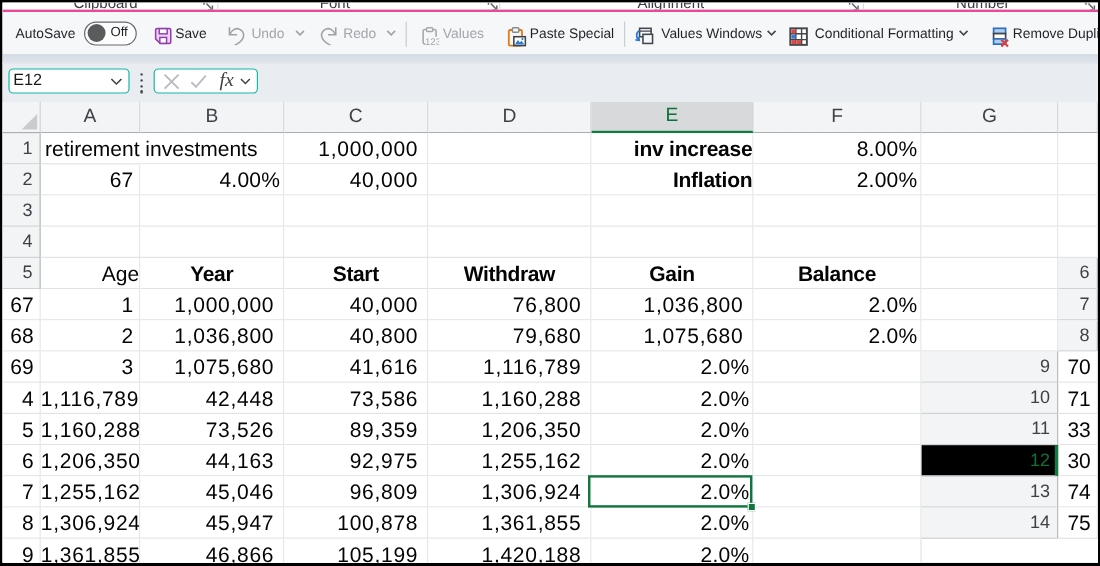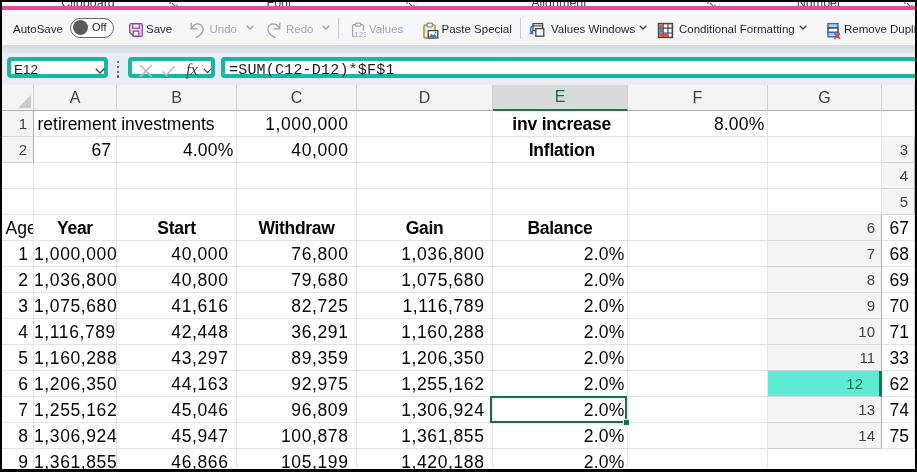--- a/index.html
+++ b/index.html
@@ -1,61 +1,61 @@
 <!DOCTYPE html>
 <html><head><meta charset="utf-8">
 <style>
 *{margin:0;padding:0;box-sizing:border-box}
 html,body{width:917px;height:472px;overflow:hidden;background:#fff;
  font-family:"Liberation Sans",sans-serif;-webkit-font-smoothing:antialiased}
 #app{position:absolute;left:0;top:0;width:917px;height:472px;
  border:2px solid #000;border-right-width:2px;border-bottom-width:3px;background:#fff;overflow:hidden}
 
-#strip{position:absolute;left:0;top:0;width:913px;height:8px;background:#fff;overflow:hidden;border-bottom:4px solid #ec4899}
+#strip{position:absolute;left:0;top:0;width:913px;height:8px;background:#fff;overflow:hidden;border-bottom:2px solid #ec4899}
 #strip span{position:absolute;top:-6.5px;font-size:12.5px;color:#383c40;transform:translateX(-50%);white-space:nowrap}
 .lau{position:absolute;top:-2px;width:10px;height:10px}
 .lau svg{display:block}
 
 #qat{position:absolute;left:0;top:8px;width:913px;height:35px;background:#f6f7f9;overflow:hidden}
 #qband{position:absolute;left:0;top:43px;width:913px;height:7.5px;background:linear-gradient(#d4dbe4,#e0e5ec)}
 #qat .t{position:absolute;top:0;height:43px;line-height:39px;font-size:11.5px;color:#1f2327;white-space:nowrap}
 #qat .t.dis{color:#a2a6aa}
 .chev{position:absolute;top:15px;width:8px;height:5px}
 .chev svg{display:block}
 .vsep{position:absolute;top:8px;width:1px;height:21px;background:#c9ccd0}
 .icon{position:absolute;top:12px;width:16px;height:16px}
 
 #tog{position:absolute;left:68px;top:8px;width:44px;height:20px;border:1.2px solid #66696c;border-radius:10px;background:#fdfdfd}
 #tog .kn{position:absolute;left:1.8px;top:1.4px;width:15px;height:15px;border-radius:50%;background:#595b5d}
 #tog .of{position:absolute;left:21px;top:0;line-height:17.5px;font-size:11px;color:#212529}
 
 #fbar{position:absolute;left:0;top:50px;width:913px;height:33px;background:#e9edf2;border-top:1px solid #dfe3e8}
-.wbox{position:absolute;top:4px;height:21px;background:#fff;border:4px solid #14b8a6;border-radius:4px}
+.wbox{position:absolute;top:4px;height:21px;background:#fff;border:1px solid #14b8a6;border-radius:4px}
 #nbox{left:5px;width:101px}
 #nbox .nm{position:absolute;left:3px;top:-1px;line-height:19px;font-size:13.5px;color:#17191b}
 #fxg{left:126px;width:87px}
 #fxbox{left:219px;width:694px;border-radius:4px 0 0 4px;border-right:none}
 #fxbox .ft{position:absolute;left:4px;top:0;line-height:19px;font-family:"Liberation Mono",monospace;font-size:15px;color:#1b1d1f;letter-spacing:0.2px;white-space:pre}
 #dots{position:absolute;left:115px;top:8px;width:3px}
 #dots i{display:block;width:2.4px;height:2.4px;border-radius:50%;background:#43474b;margin-bottom:2.4px}
 
 #sheet{position:absolute;left:0;top:83px;width:913px;height:386px;overflow:hidden;background:#fff;
  display:grid;grid-template-columns:32px 83px 120px 120px 136px 135px 140px 114px 33px;grid-auto-rows:26px}
 #sheet > div{overflow:hidden;white-space:nowrap}
 .hc{background:#f3f4f5;border-right:1px solid #d0d2d4;border-bottom:1px solid #acaeb0;
  font-size:16px;color:#3e4247;text-align:center;line-height:25px}
 .hc.sel{background:#d7d9da;color:#0c703a;border-bottom:2.5px solid #107c41;line-height:23px}
 .corner{position:relative}
 .tri{position:absolute;right:2px;bottom:2px;width:0;height:0;border-bottom:13px solid #c9cbce;border-left:13px solid transparent}
 .rn{background:#f3f4f5;border-right:1px solid #acaeb0;border-bottom:1px solid #d0d2d4;
  font-size:15px;color:#3e4247;text-align:right;padding-right:6px;line-height:25px}
-.rn.selr{background:#5eead4;color:#0c703a;border-right:3px solid #107c41;padding-right:16px}
+.rn.selr{background:#000000;color:#0c703a;border-right:3px solid #107c41;padding-right:4px}
 .c{background:#fff;border-right:1px solid #e2e3e4;border-bottom:1px solid #e2e3e4;
  font-size:17.5px;color:#040404;line-height:25px;padding-top:1px}
-.c.lt{text-align:center;padding-left:3.5px}
+.c.lt{text-align:right;padding-left:3.5px}
 .c.bl{font-weight:bold;letter-spacing:-0.2px}
 .c.bc{font-weight:bold;text-align:center;letter-spacing:-0.3px}
 .c.gcl{letter-spacing:-0.55px}
 .c.nc{text-align:right;padding-right:7.5px;letter-spacing:0.6px}
 .c.pc{text-align:right;padding-right:2.5px;letter-spacing:0.2px}
 .c.gn{text-align:right;padding-right:5px}
 #sheet > div.spill{overflow:visible;position:relative;z-index:2;border-right:none}
 
 #selbox{position:absolute;left:488px;top:394px;width:137px;height:27px;border:2.5px solid #11753f;z-index:5}
 #selbox .fh{position:absolute;right:-5px;bottom:-5px;width:7px;height:7px;background:#11753f;border:1.3px solid #fff}
@@ -218,23 +218,20 @@
           <path d="M1 1 L11 11 M11 1 L1 11"></path>
         </svg>
    <svg style="position:absolute;left:29px;top:4px" width="15" height="12" viewBox="0 0 13 11" fill="none" stroke="#b9bcc0" stroke-width="1.4">
           <path d="M1 6 L4.5 9.5 L12 1"></path>
         </svg>
    <span style="position:absolute;left:54px;top:-1px;line-height:19px;font-family:'Liberation Serif',serif;font-style:italic;font-size:16.5px;color:#3e4246">fx</span>
    <svg style="position:absolute;left:71px;top:7px" width="9" height="6" viewBox="0 0 9 6" fill="none" stroke="#3e4246" stroke-width="1.2">
           <path d="M0.8 0.8 L4.5 4.6 L8.2 0.8"></path>
         </svg>
   </div>
-  <div class="wbox" id="fxbox">
-        <span class="ft">=SUM(C12-D12)*$F$1</span>
-      </div>
  </div>
  <div id="sheet">
 <div class="hc corner">
         <div class="tri"></div>
       </div>
 <div class="hc">A</div>
 <div class="hc">B</div>
 <div class="hc">C</div>
 <div class="hc">D</div>
 <div class="hc sel">E</div>
@@ -249,20 +246,21 @@
 <div class="c lt bl">inv increase</div>
 <div class="c pc">8.00%</div>
 <div class="c"></div>
 <div class="c"></div>
 <div class="rn">2</div>
 <div class="c gn">67</div>
 <div class="c pc">4.00%</div>
 <div class="c nc">40,000</div>
 <div class="c"></div>
 <div class="c lt bl">Inflation</div>
+<div class="c pc">2.00%</div>
 <div class="c"></div>
 <div class="c"></div>
 <div class="rn">3</div>
 <div class="c"></div>
 <div class="c"></div>
 <div class="c"></div>
 <div class="c"></div>
 <div class="c"></div>
 <div class="c"></div>
 <div class="c"></div>
@@ -300,53 +298,52 @@
 <div class="c nc">40,800</div>
 <div class="c nc">79,680</div>
 <div class="c nc">1,075,680</div>
 <div class="c pc">2.0%</div>
 <div class="c"></div>
 <div class="rn">8</div>
 <div class="c gn">69</div>
 <div class="c gn">3</div>
 <div class="c nc">1,075,680</div>
 <div class="c nc">41,616</div>
-<div class="c nc">82,725</div>
 <div class="c nc">1,116,789</div>
 <div class="c pc">2.0%</div>
 <div class="c"></div>
 <div class="rn">9</div>
 <div class="c gn">70</div>
 <div class="c gn">4</div>
 <div class="c nc">1,116,789</div>
 <div class="c nc">42,448</div>
-<div class="c nc">36,291</div>
+<div class="c nc">73,586</div>
 <div class="c nc">1,160,288</div>
 <div class="c pc">2.0%</div>
 <div class="c"></div>
 <div class="rn">10</div>
 <div class="c gn">71</div>
 <div class="c gn">5</div>
 <div class="c nc">1,160,288</div>
-<div class="c nc">43,297</div>
+<div class="c nc">73,526</div>
 <div class="c nc">89,359</div>
 <div class="c nc">1,206,350</div>
 <div class="c pc">2.0%</div>
 <div class="c"></div>
 <div class="rn">11</div>
 <div class="c gn">33</div>
 <div class="c gn">6</div>
 <div class="c nc">1,206,350</div>
 <div class="c nc">44,163</div>
 <div class="c nc">92,975</div>
 <div class="c nc">1,255,162</div>
 <div class="c pc">2.0%</div>
 <div class="c"></div>
 <div class="rn selr">12</div>
-<div class="c gn">62</div>
+<div class="c gn">30</div>
 <div class="c gn">7</div>
 <div class="c nc">1,255,162</div>
 <div class="c nc">45,046</div>
 <div class="c nc">96,809</div>
 <div class="c nc">1,306,924</div>
 <div class="c pc">2.0%</div>
 <div class="c"></div>
 <div class="rn">13</div>
 <div class="c gn">74</div>
 <div class="c gn">8</div>

